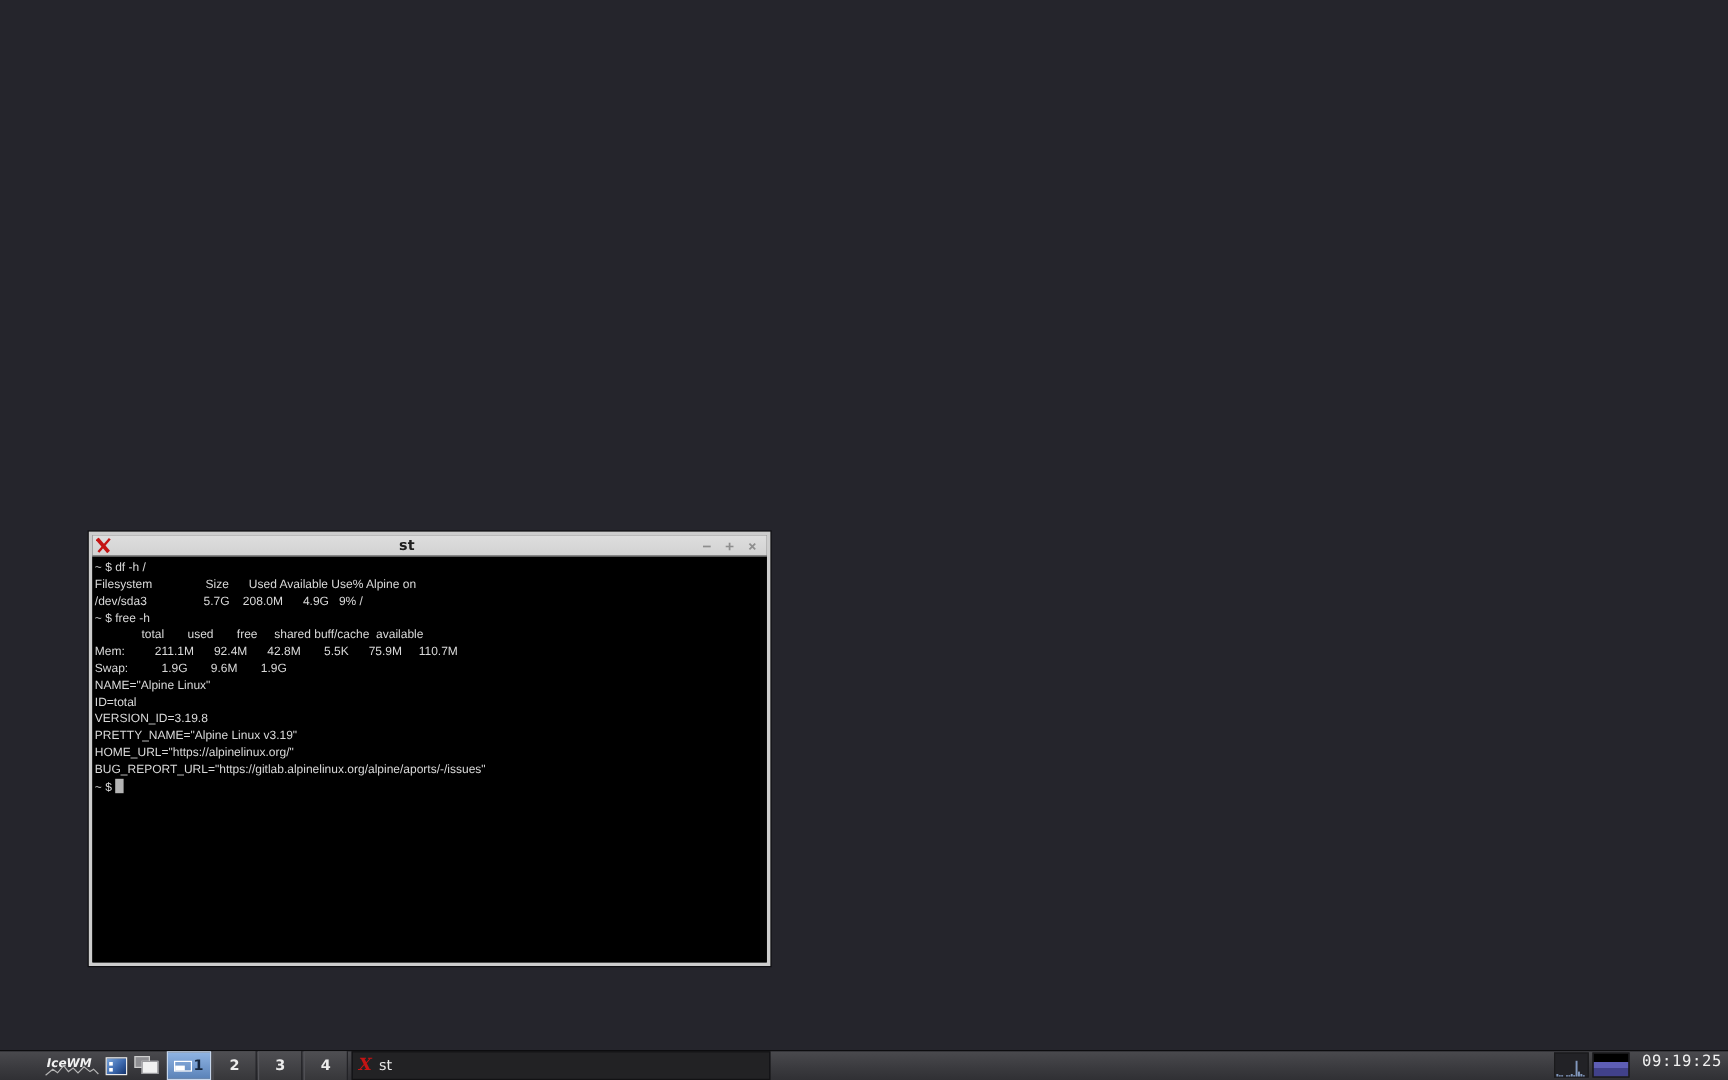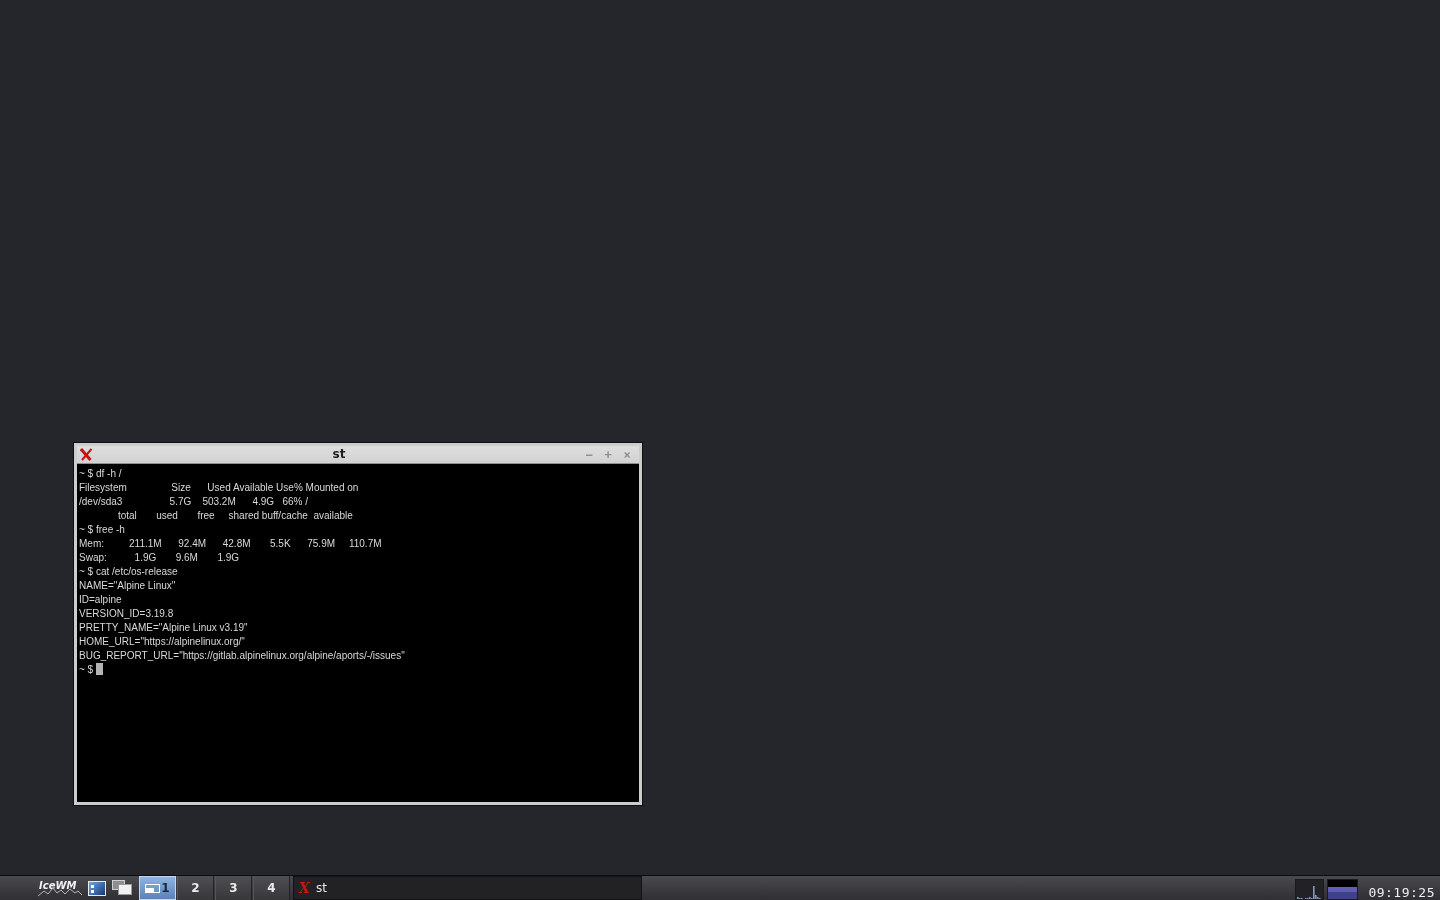--- a/index.html
+++ b/index.html
@@ -71,21 +71,21 @@
     background:linear-gradient(#8fb4e3,#5a82b8);
     border:1px solid #c6d6ec; color:#16263c;
   }
   .ws-mini-win { position:relative; width:15px; height:9px; border:1px solid #fff; margin-right:1px; }
   .ws-mini-win b { position:absolute; left:0; bottom:0; width:8px; height:4px; background:#fff; }
   .task-btn {
     margin-left:3px; width:349px; display:flex; align-items:center; gap:6px;
     background:#222224; border:1px solid #121214; padding-left:5px;
     color:#e8e8e8; font-size:12px; cursor:default;
   }
-  .tb-right { position:absolute; right:0; top:1px; bottom:0; display:flex; align-items:flex-end; padding-right:3px;margin-left:15px; }
+  .tb-right { position:absolute; right:0; top:1px; bottom:0; display:flex; align-items:flex-start; padding-right:3px;margin-left:15px; }
   .monitor { height:21px; background:#222226; border:1px solid #1a1a1c; overflow:hidden; }
   .cpu-mon { width:29px; margin-right:3px; }
   .mem-mon { width:31px; margin-right:8px; display:flex; flex-direction:column; }
   .mem-mon div { width:100%; }
   .clock {
     font-family:"DejaVu Sans Mono", monospace; font-size:13px; color:#f0f0f0;
     letter-spacing:.5px; padding:0 2px;
   }
   .x-glyph { font-family:"DejaVu Serif", serif; font-style:italic; font-weight:bold; color:#c41414; }
 </style>
@@ -102,29 +102,28 @@
     </div>
     <div class="title-text">st</div>
     <div class="title-controls">
       <div class="tc-btn">−</div>
       <div class="tc-btn">+</div>
       <div class="tc-btn">×</div>
     </div>
   </div>
   <div class="term">
     <div class="term-line">~ $ df -h /</div>
-    <div class="term-line">Filesystem                Size      Used Available Use% Mounted on</div>
-    <div class="term-line">/dev/sda3                 5.7G    503.2M      4.9G   66% /</div>
+    <div class="term-line">Filesystem                Size      Used Available Use% Alpine on</div>
+    <div class="term-line">/dev/sda3                 5.7G    208.0M      4.9G   9% /</div>
+    <div class="term-line">~ $ free -h</div>
     <div class="term-line">              total       used       free     shared buff/cache  available</div>
-    <div class="term-line">~ $ free -h</div>
     <div class="term-line">Mem:         211.1M      92.4M      42.8M       5.5K      75.9M     110.7M</div>
     <div class="term-line">Swap:          1.9G       9.6M       1.9G</div>
-    <div class="term-line">~ $ cat /etc/os-release</div>
     <div class="term-line">NAME="Alpine Linux"</div>
-    <div class="term-line">ID=alpine</div>
+    <div class="term-line">ID=total</div>
     <div class="term-line">VERSION_ID=3.19.8</div>
     <div class="term-line">PRETTY_NAME="Alpine Linux v3.19"</div>
     <div class="term-line">HOME_URL="https://alpinelinux.org/"</div>
     <div class="term-line">BUG_REPORT_URL="https://gitlab.alpinelinux.org/alpine/aports/-/issues"</div>
     <div class="term-line"><span>~ $ </span><span class="cursor"></span></div>
   </div>
 </div>
 
 <div class="taskbar">
   <div class="tb-left">

